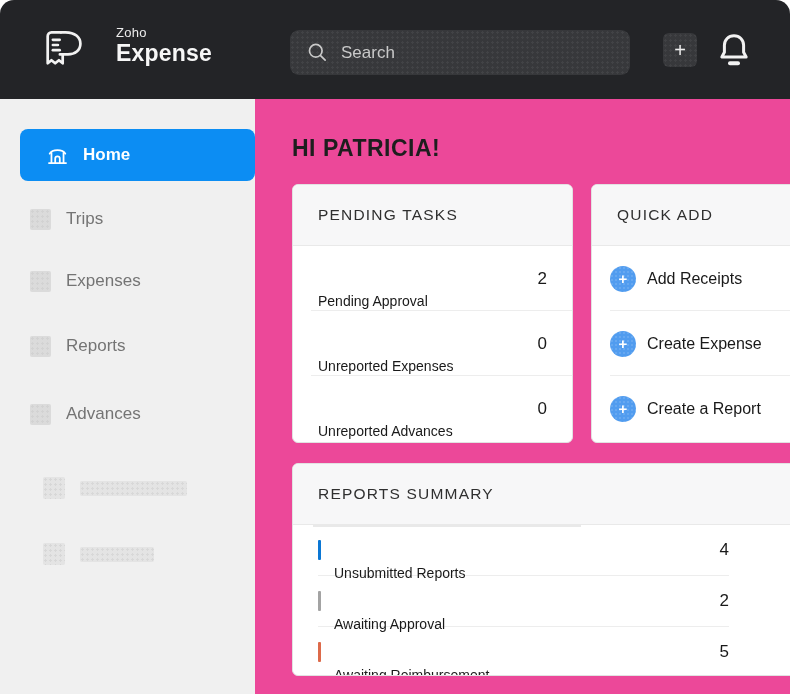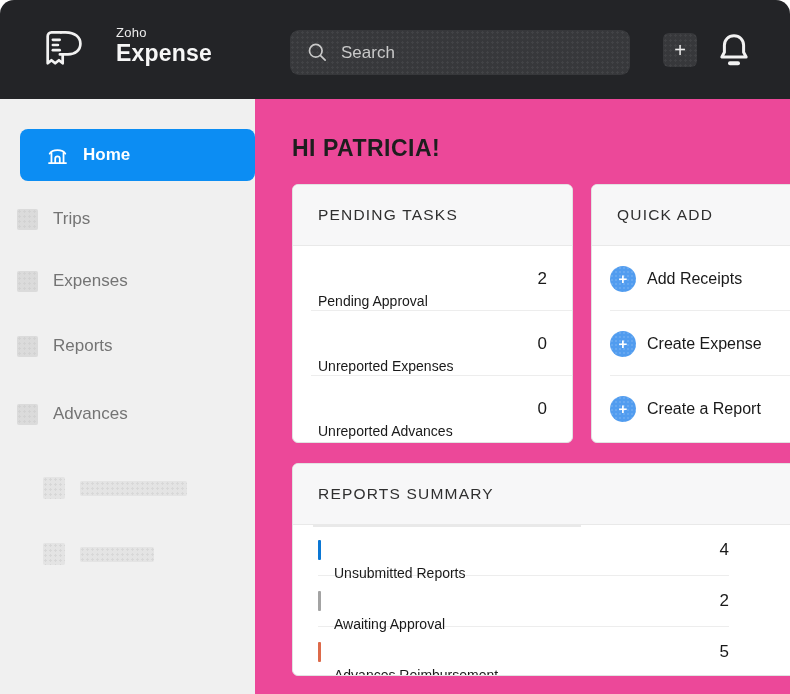--- a/index.html
+++ b/index.html
@@ -41,21 +41,21 @@
     font-size:20px; line-height:32px; text-align:center; cursor:pointer;
     background-image:radial-gradient(rgba(255,255,255,.05) 1px, transparent 1.3px);
     background-size:5px 5px; font-family:inherit;
   }
   .bellbtn { position:absolute; left:716px; top:30px; width:36px; height:40px; cursor:pointer; }
   .bellbtn svg { width:100%; height:100%; }
 
   
   .sidebar { position:absolute; left:0; top:99px; width:255px; height:595px; background:#f0f0f0; }
   .nav-item {
-    position:absolute; left:0; width:255px; height:22px;
+    position:absolute; left:13px; width:255px; height:22px;
     display:flex; align-items:center; padding-left:17px; gap:15px; cursor:pointer;
   }
   .nav-ph { width:21px; height:21px; background:#dbdbdb; border-radius:2px; flex:0 0 auto;
     background-image:radial-gradient(rgba(0,0,0,.045) 1px, transparent 1.2px); background-size:5px 5px; }
   .nav-label { font-size:17px; color:#747474; }
 
   .nav-item.active {
     left:20px; width:235px; height:52px; border-radius:8px;
     padding-left:25px; gap:13px;
   }
@@ -242,19 +242,19 @@
         </div>
         <div class="rs-divider"></div>
         <div class="rs-row">
           <span class="rs-tick" style="background-color: rgb(163, 163, 163);"></span>
           <span class="row-label">Awaiting Approval</span>
           <span class="row-value">2</span>
         </div>
         <div class="rs-divider"></div>
         <div class="rs-row">
           <span class="rs-tick" style="background-color: rgb(221, 106, 74);"></span>
-          <span class="row-label">Advances Reimbursement</span>
+          <span class="row-label">Awaiting Reimbursement</span>
           <span class="row-value">5</span>
         </div>
       </div>
     </section>
   </main>
 </div>
 
 </body></html>

